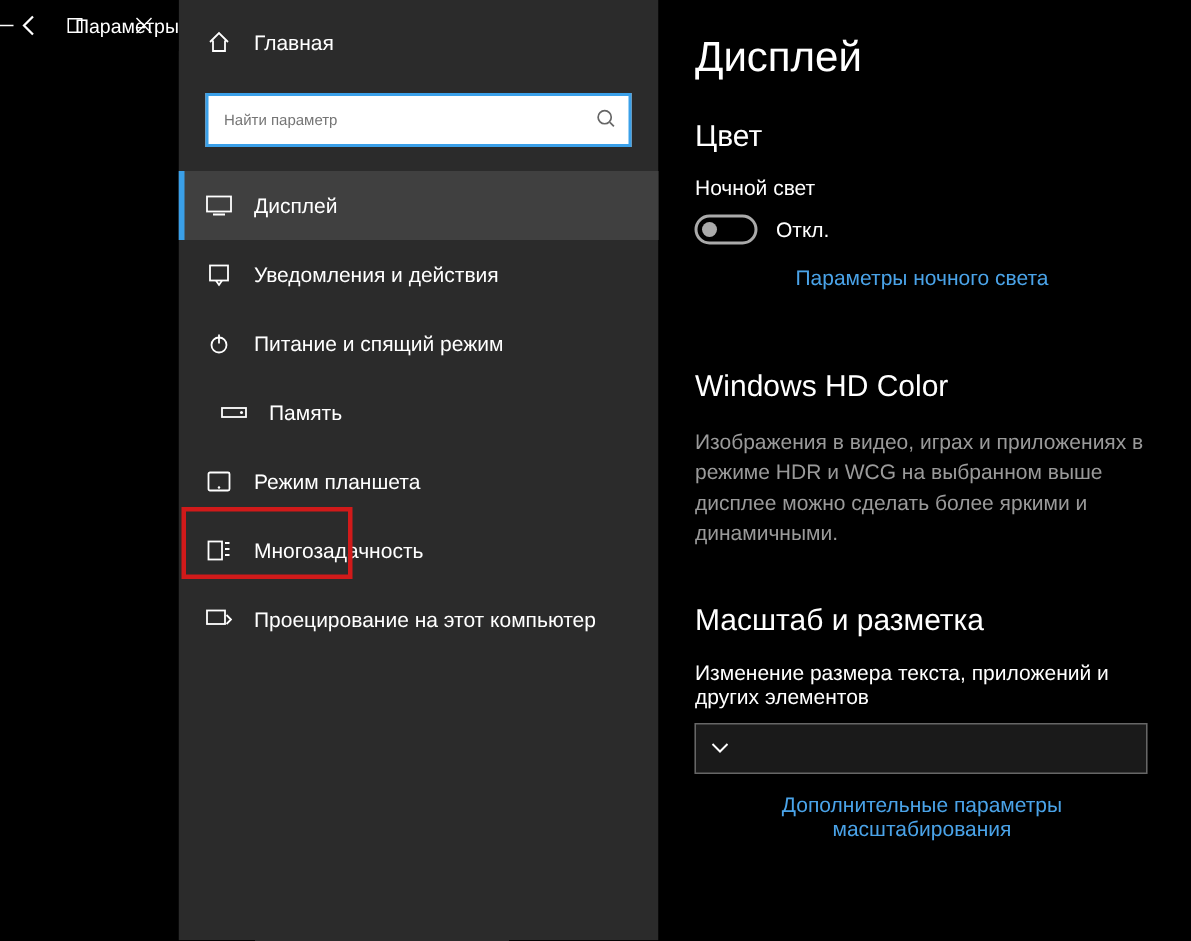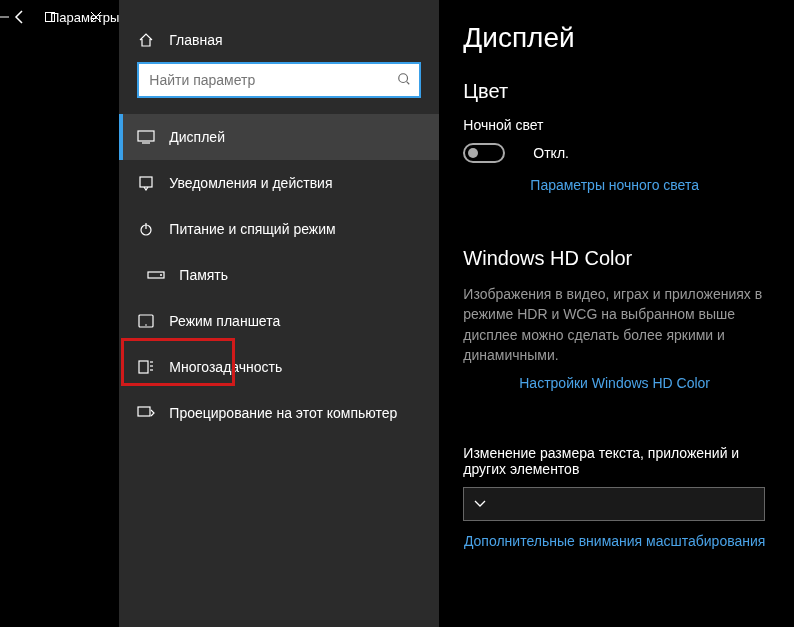--- a/index.html
+++ b/index.html
@@ -61,21 +61,21 @@
   }
   .sidebar {
     width: 320px;
     background: #2b2b2b;
     display: flex;
     flex-direction: column;
     padding-top: 8px;
   }
   .nav-home {
     display: flex;
-    align-items: flex-end;
+    align-items: center;
     height: 40px;
     padding-left: 18px;
     gap: 14px;
     font-size: 14px;
   }
   .nav-home .ico { width: 18px; display:flex; justify-content:center;}
   .search-wrap {
     margin: 14px 18px 16px 18px;
   }
   .search {
@@ -85,21 +85,21 @@
     border: 2px solid #3aa0e9;
     background: #fff;
     color: #555;
     padding: 0 8px;
   }
   .search input {
     flex: 1;
     border: none;
     outline: none;
     background: transparent;
-    font-size: 14px;
+    font-size: 10px;
     color: #333;
   }
   .search .s-icon {
     color: #555;
   }
   .group-title {
     font-size: 14px;
     font-weight: 600;
     padding: 6px 18px 14px 18px;
   }
@@ -168,21 +168,21 @@
     font-weight: 400;
     margin: 0 0 14px 0;
   }
   .label {
     font-size: 14px;
     margin-bottom: 10px;
   }
   .toggle-row {
     display: flex;
     align-items: center;
-    gap: 28px;
+    gap: 12px;
     margin-bottom: 14px;
   }
   .toggle {
     width: 42px;
     height: 20px;
     border: 2px solid #aaa;
     border-radius: 12px;
     position: relative;
     box-sizing: border-box;
   }
@@ -373,30 +373,30 @@
           <div class="knob"></div>
         </div>
         <span>Откл.</span>
       </div>
       <div class="link">Параметры ночного света</div>
 
       <div class="gap"></div>
 
       <h2 class="sec">Windows HD Color</h2>
       <div class="desc">Изображения в видео, играх и приложениях в режиме HDR и WCG на выбранном выше дисплее можно сделать более яркими и динамичными.</div>
-      <div class="link">Настройки Windows HD Color</div>
 
       <div class="gap"></div>
 
+      <h2 class="sec">Масштаб и разметка</h2>
       <div class="label">Изменение размера текста, приложений и других элементов</div>
       <div class="dropdown">
         <span class="chev">
           <svg width="12" height="8" viewBox="0 0 12 8">
               <path d="M1 1 L6 6 L11 1" stroke="#fff" stroke-width="1.3" fill="none"></path>
             </svg>
         </span>
       </div>
-      <div class="link">Дополнительные внимания масштабирования</div>
+      <div class="link">Дополнительные параметры масштабирования</div>
       <div class="gap-sm"></div>
 
     </div>
   </div>
 </div>
 
 </body></html>

